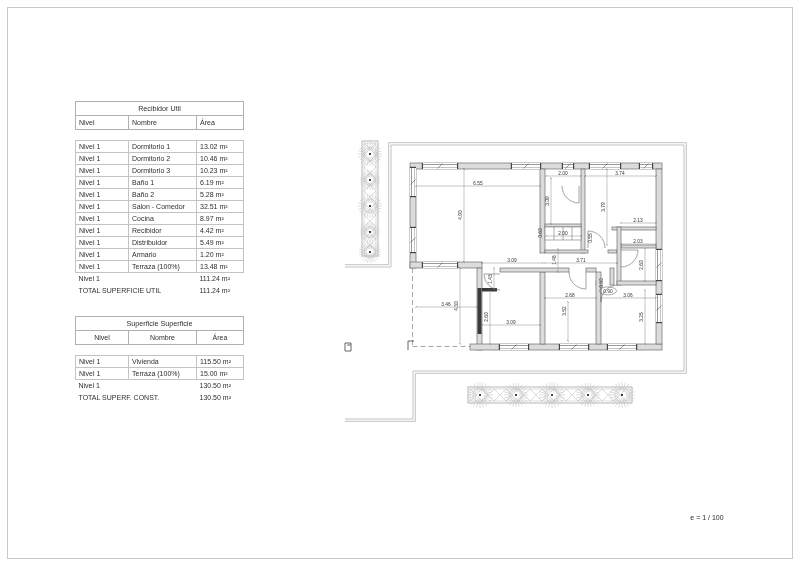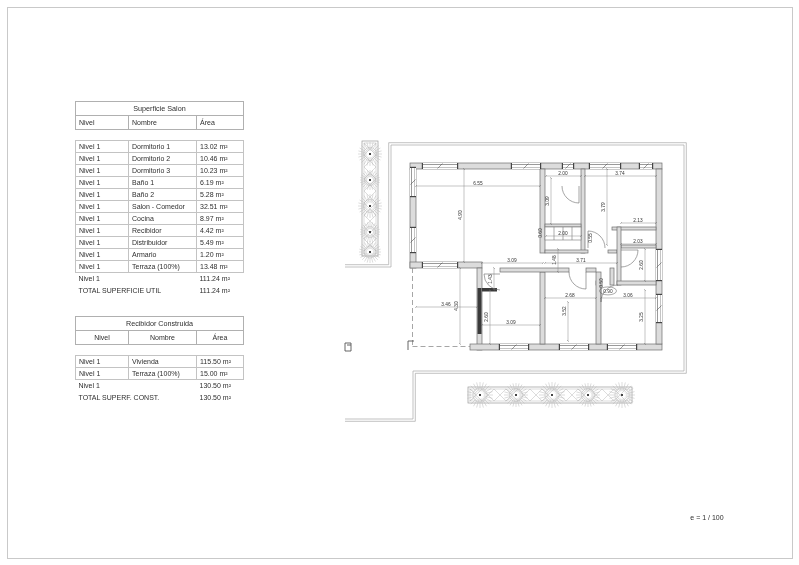--- a/index.html
+++ b/index.html
@@ -46,21 +46,21 @@
   <div class="page-border"></div>
 
   <table class="atable" id="t-util" style="left:75px;top:101px;width:168px;">
     <colgroup>
         <col class="col-nivel">
         <col class="col-nombre">
         <col class="col-area">
       </colgroup>
     <thead>
       <tr class="title-row">
-        <th colspan="3">Superficie Salon</th>
+        <th colspan="3">Recibidor Util</th>
       </tr>
       <tr class="head-row">
         <th>Nivel</th>
         <th>Nombre</th>
         <th>Área</th>
       </tr>
       <tr class="spacer-row">
           <td colspan="3"></td>
         </tr>
     </thead>
@@ -133,21 +133,21 @@
   </table>
 
   <table class="atable centered-head" id="t-const" style="left:75px;top:316px;width:168px;">
     <colgroup>
         <col class="col-nivel">
         <col class="col-nombre">
         <col class="col-area">
       </colgroup>
     <thead>
       <tr class="title-row">
-        <th colspan="3">Recibidor Construida</th>
+        <th colspan="3">Superficie Superficie</th>
       </tr>
       <tr class="head-row">
         <th>Nivel</th>
         <th>Nombre</th>
         <th>Área</th>
       </tr>
       <tr class="spacer-row">
           <td colspan="3"></td>
         </tr>
     </thead>

